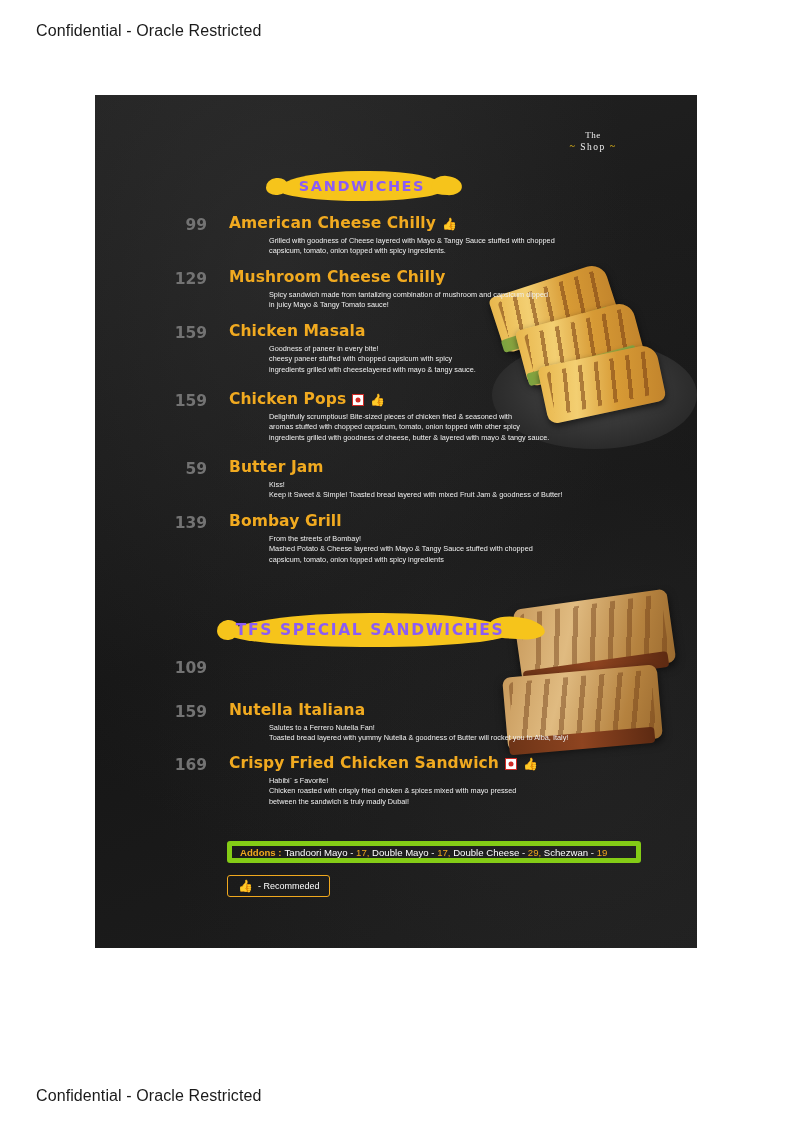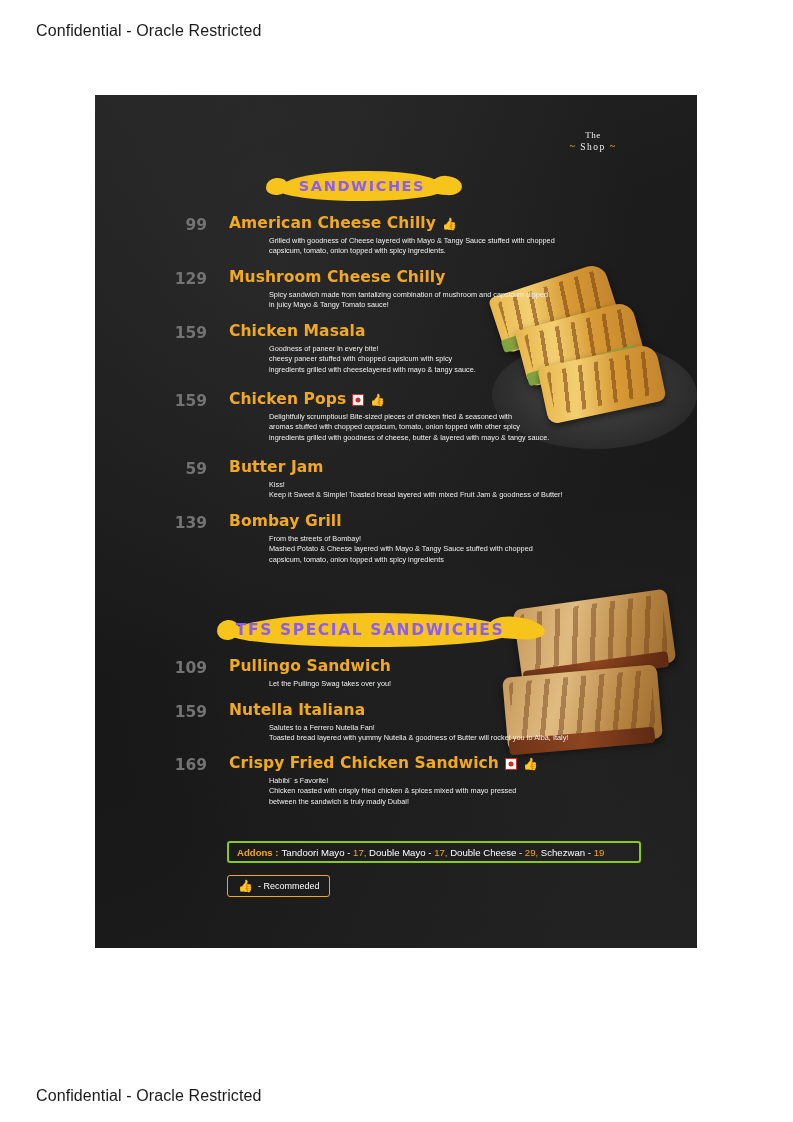--- a/index.html
+++ b/index.html
@@ -327,21 +327,21 @@
   .club-meat.m1 { left: 32px; top: 76px; width: 146px; transform: rotate(-8deg); }
   .club-meat.m2 { left: 18px; top: 148px; width: 146px; transform: rotate(-5deg); }
 
   
   .addons {
     position: absolute;
     left: 132px;
     top: 746px;
     width: 414px;
     height: 22px;
-    border: 2px solid #84cc16;
+    border: 5px solid #84cc16;
     border-radius: 3px;
     display: flex;
     align-items: center;
     padding: 0 8px;
     box-sizing: border-box;
     font-size: 9.6px;
     color: #ffffff;
     white-space: nowrap;
   }
   .addons .addon-label {
@@ -484,28 +484,20 @@
       </div>
     </div>
 
     <div class="banner" id="banner-tfs">
       <span class="brush"></span>
       <span class="label">TFS SPECIAL SANDWICHES</span>
     </div>
 
     <div class="item" style="top:563px">
       <div class="price">109</div>
-      <div class="body">
-        <div class="name">
-          <span>Pullingo Sandwich</span>
-        </div>
-        <div class="desc">
-          <div>Let the Pullingo Swag takes over you!</div>
-        </div>
-      </div>
     </div>
 
     <div class="item" style="top:607px">
       <div class="price">159</div>
       <div class="body">
         <div class="name">
           <span>Nutella Italiana</span>
         </div>
         <div class="desc">
           <div>Salutes to a Ferrero Nutella Fan!</div>

